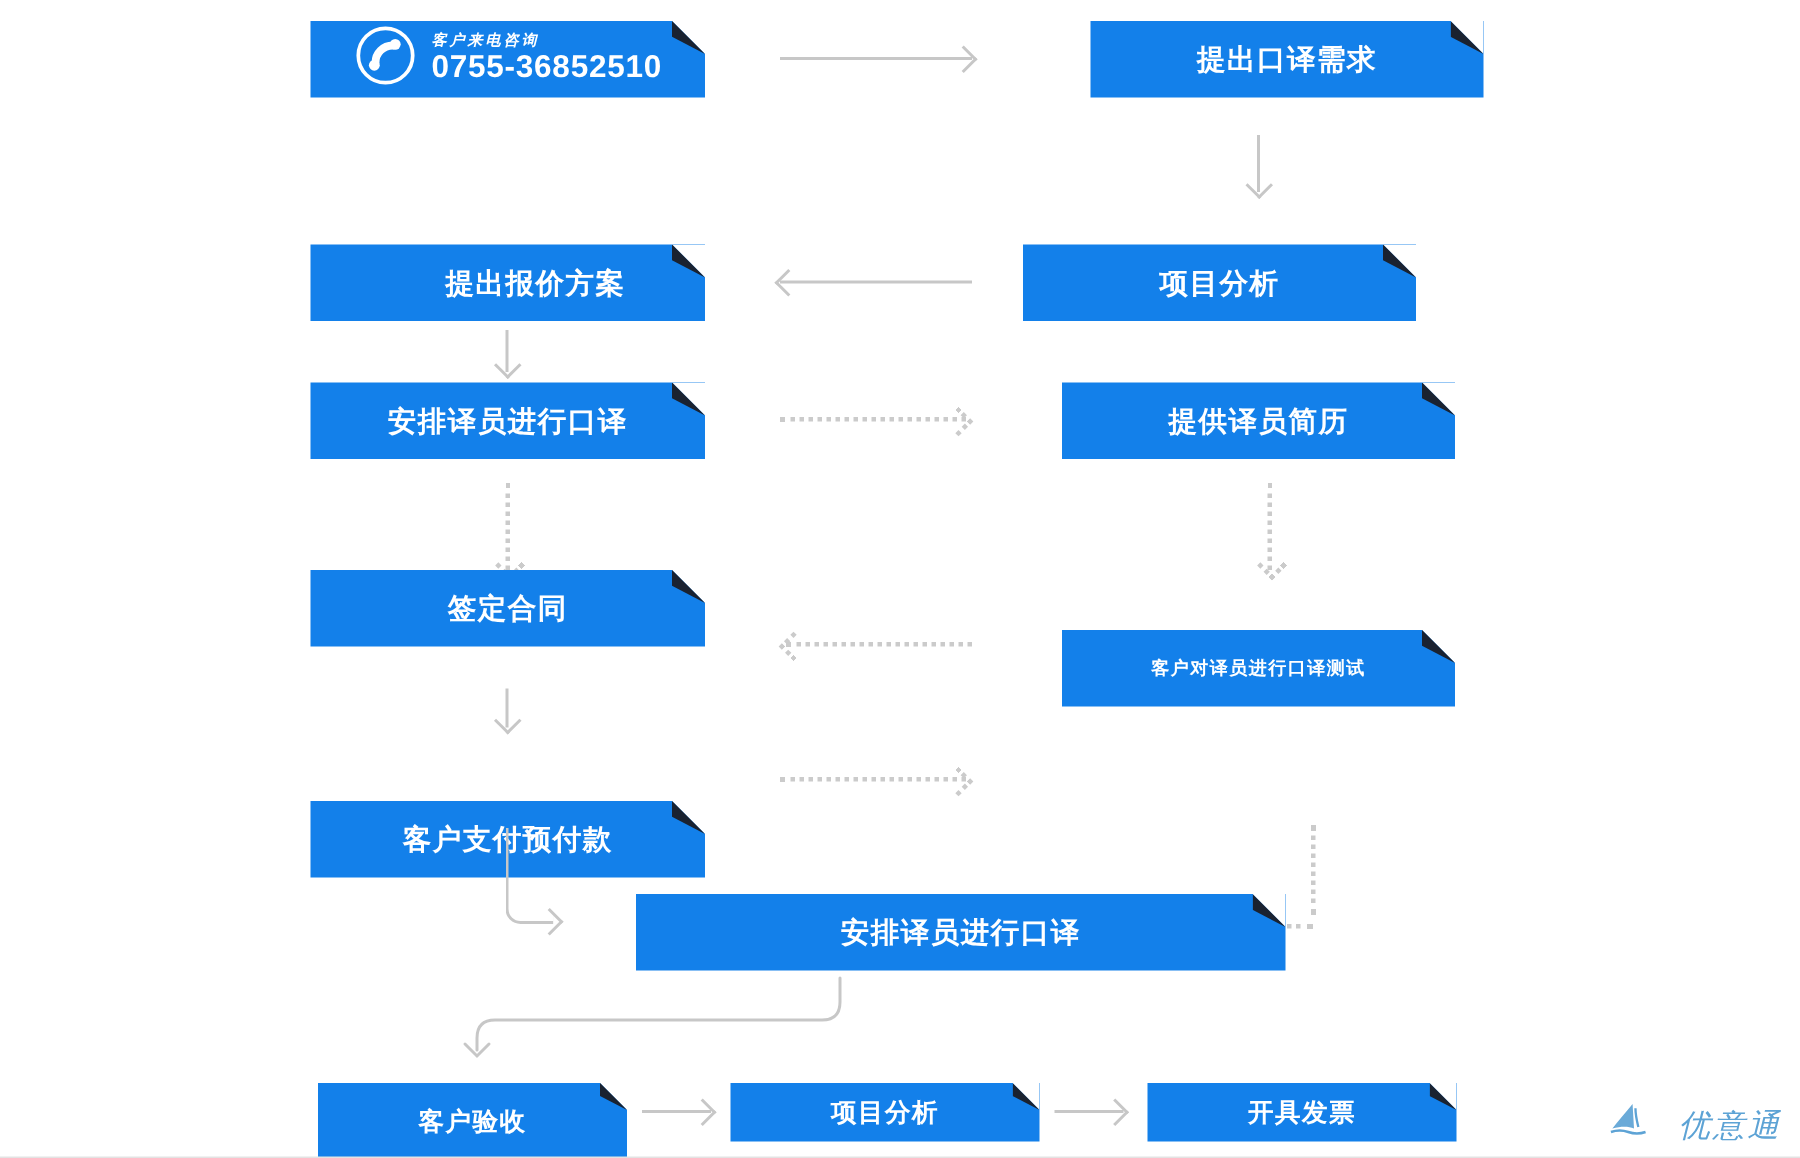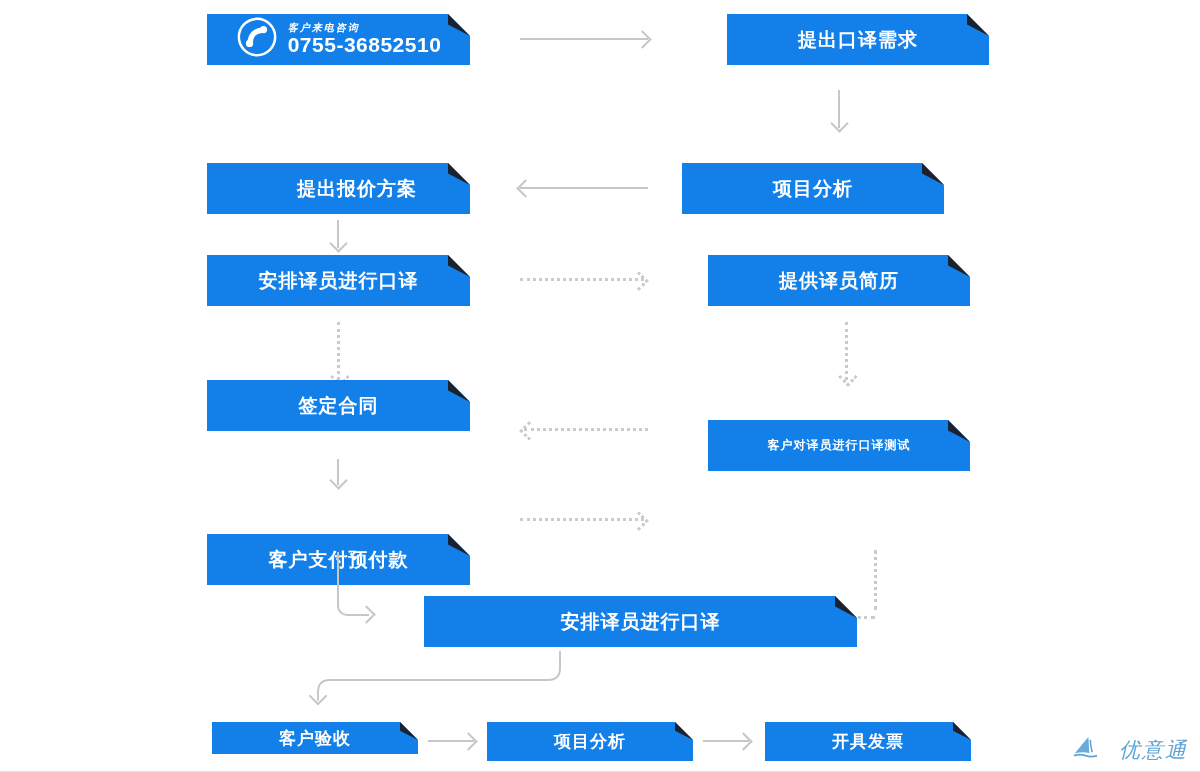--- a/index.html
+++ b/index.html
@@ -40,21 +40,21 @@
   #n-demand     { left:708px; top:14px;  width:262px; height:51px;margin-left:19px; }
   #n-quote      { left:207px; top:163px; width:263px; height:51px;padding-left:37px; }
   #n-analysis   { left:682px; top:163px; width:262px; height:51px; }
   #n-agreement  { left:207px; top:255px; width:263px; height:51px; }
   #n-resume     { left:708px; top:255px; width:262px; height:51px; }
   #n-contract   { left:207px; top:380px; width:263px; height:51px; }
   #n-test       { left:708px; top:420px; width:262px; height:51px; font-size:12px; }
   #n-prepay     { left:207px; top:495px; width:263px; height:51px;margin-top:39px; }
   #n-equipment  { left:708px; top:495px; width:262px; height:51px; }
   #n-arrange    { left:380px; top:596px; width:433px; height:51px;margin-left:44px; }
-  #n-acceptance { left:212px; top:722px; width:206px; height:32px;justify-content:center; }
+  #n-acceptance { left:212px; top:722px; width:206px; height:50px;justify-content:center; }
   #n-balance    { left:487px; top:722px; width:206px; height:39px; }
   #n-invoice    { left:765px; top:722px; width:206px; height:39px; }
 
   
   .call-inner { display:flex; align-items:center; gap:10px; }
   .call-text { display:flex; flex-direction:column; align-items:flex-start; line-height:1.15; }
   .call-title { font-size:10px; letter-spacing:2px;font-style:italic; }
   .call-phone { font-size:21px; letter-spacing:0.5px; }
 
   

